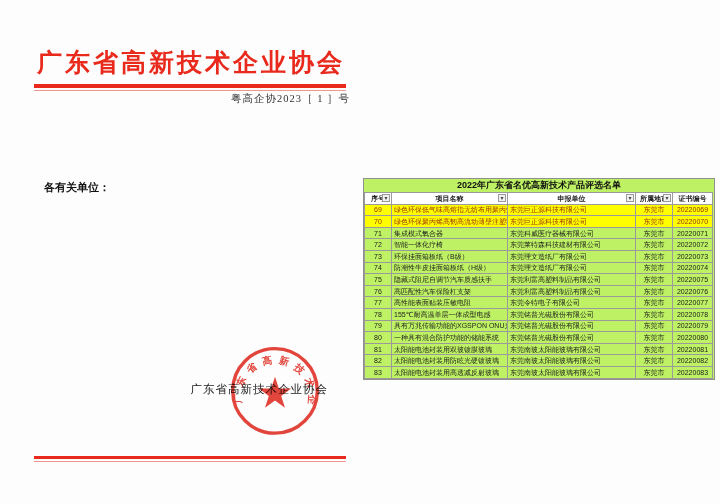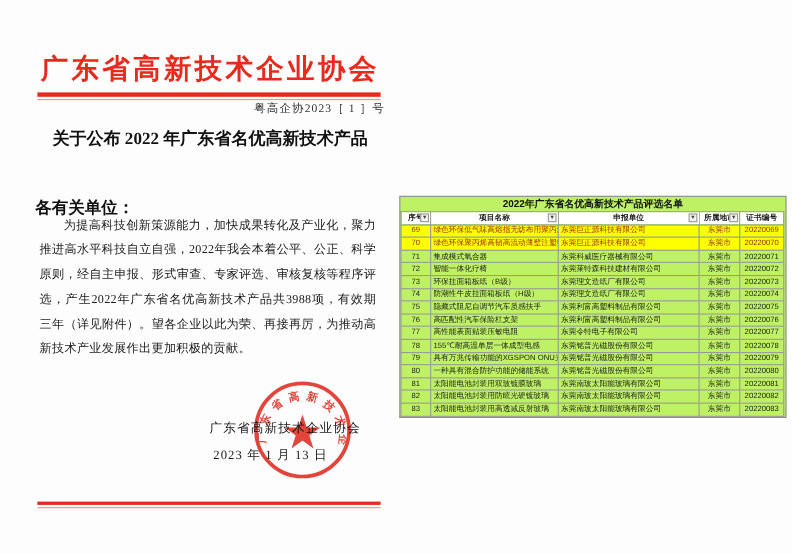--- a/index.html
+++ b/index.html
@@ -20,21 +20,21 @@
   .rule-thin{position:absolute;left:2px;width:312px;height:1px;background:#f0968c;}
   .doc-number{
     position:absolute;left:0;top:64px;width:100%;text-align:right;
     font-size:10.5px;letter-spacing:1px;color:#333;
     padding-left:90px;box-sizing:border-box;
   }
   .main-title{
     position:absolute;left:0;top:88px;width:100%;text-align:center;
     font-weight:bold;font-size:15.5px;line-height:22px;color:#111;
   }
-  .salutation{position:absolute;left:0;top:152px;font-size:15px;font-weight:bold;color:#111;}
+  .salutation{position:absolute;left:12px;top:152px;font-size:11px;font-weight:bold;color:#111;}
   .body-text{
     position:absolute;left:4px;top:166px;width:306px;
     font-size:11px;line-height:22.4px;text-align:justify;
     text-indent:2em;letter-spacing:0.3px;color:#1a1a1a;
   }
   .attachment{
     position:absolute;left:40px;top:300px;font-size:11px;color:#1a1a1a;letter-spacing:0.3px;
   }
   .signer{
     position:absolute;right:22px;top:354px;font-size:11.5px;color:#1a1a1a;letter-spacing:1px;
@@ -76,26 +76,23 @@
 </style>
 </head>
 <body>
 
 <div class="letter">
   <div class="org-title">广东省高新技术企业协会</div>
   <div class="rule-thick" style="top:56px;"></div>
   <div class="rule-thin" style="top:62px;"></div>
   <div class="doc-number">粤高企协2023［ 1 ］号</div>
   <div class="main-title">
-    <div>关于公布 2022 年广东省名优高新技术产品</div>
   </div>
   <div class="salutation">各有关单位：</div>
-  <div class="body-text">为提高科技创新策源能力，加快成果转化及产业化，聚力推进高水平科技自立自强，2022年我会本着公平、公正、科学原则，经自主申报、形式审查、专家评选、审核复核等程序评选，产生2022年广东省名优高新技术产品共3988项，有效期三年（详见附件）。望各企业以此为荣、再接再厉，为推动高新技术产业发展作出更加积极的贡献。</div>
   <div class="signer">广东省高新技术企业协会</div>
-  <div class="sign-date">2023 年 1 月 13 日</div>
 
   <svg class="seal" viewBox="0 0 100 100" aria-hidden="true">
     <circle cx="50" cy="52" r="45" fill="none" stroke="#e02b20" stroke-width="3.6"></circle>
     <polygon fill="#e02b20" points="50,37 54.1,49.6 67.2,49.6 56.6,57.4 60.6,70 50,62.2 39.4,70 43.4,57.4 32.8,49.6 45.9,49.6"></polygon>
     <defs>
       <path id="sealArc" d="M 15 67 A 36 36 0 1 1 85 67" fill="none"></path>
     </defs>
     <text fill="#e02b20" font-size="10.5" font-weight="bold" letter-spacing="1">
       <textPath href="#sealArc" startOffset="2" textLength="178" lengthAdjust="spacing">广东省高新技术企业协会</textPath>
     </text>

